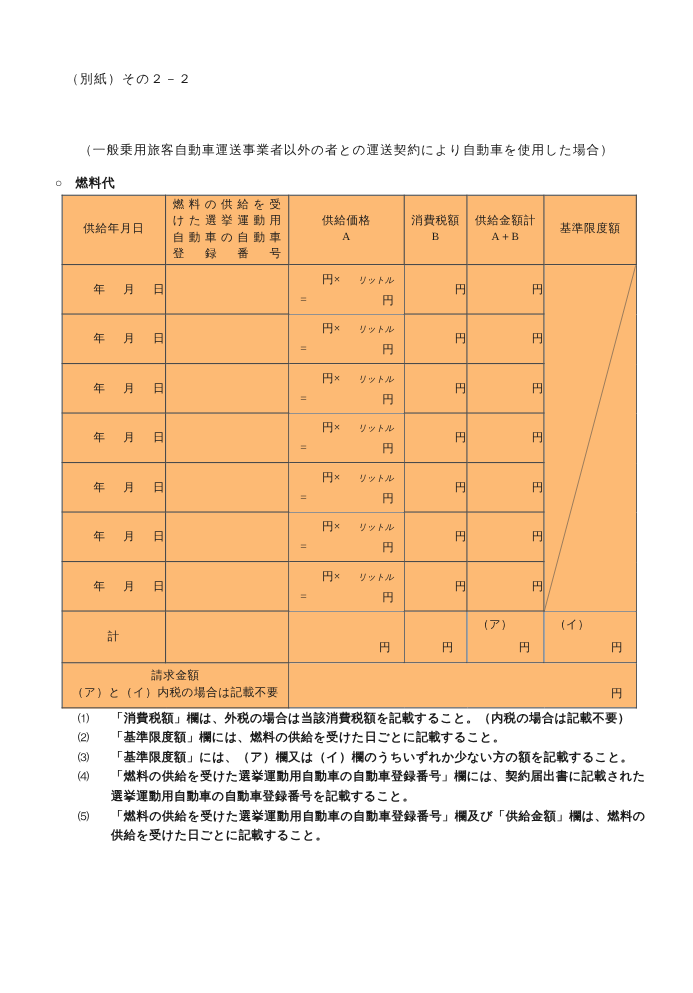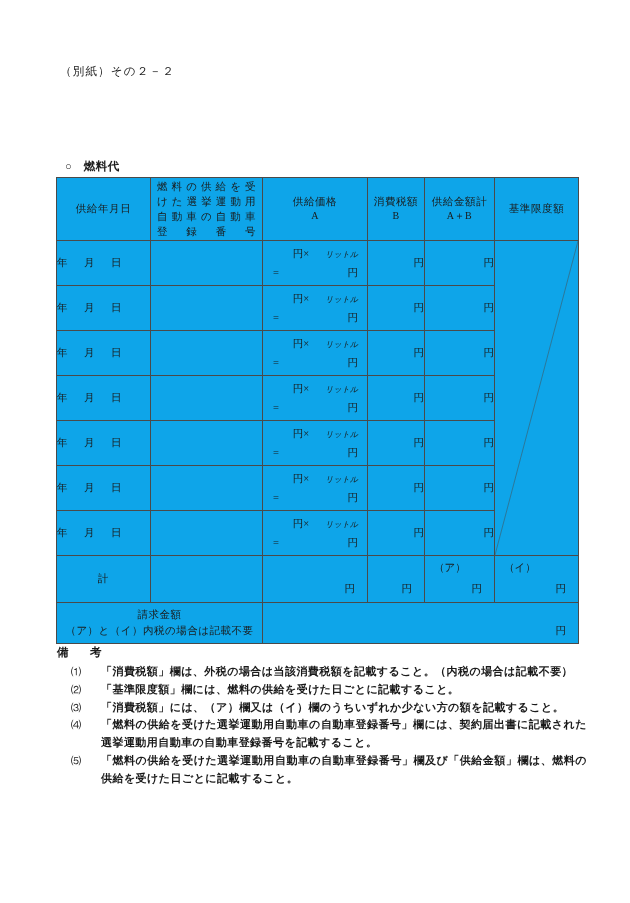--- a/index.html
+++ b/index.html
@@ -50,21 +50,21 @@
     left: 0;
     top: 129px;
     width: 630px;
     text-align: center;
     font-size: 11.5px;
     letter-spacing: 0.9px;
   }
 
   .section-head {
     position: absolute;
-    left: 65px;
+    left: 50px;
     top: 159px;
     font-size: 11.5px;
     font-weight: bold;
     white-space: nowrap;
   }
   .section-head .marker {
     font-weight: normal;
     font-size: 11px;
   }
   .section-head .label {
@@ -83,21 +83,21 @@
     border-collapse: collapse;
     table-layout: fixed;
     width: 522px;
     border: 1.6px solid #1a1a1a;
   }
   table.main td {
     border: 0.8px solid #4a4a4a;
     font-size: 10.5px;
     vertical-align: middle;
     padding: 0;
-    background: #0ea5e9;
+    background: #fdba74;
   }
 
   
   .th {
     text-align: center;
     height: 62px;
     line-height: 1.45;
     letter-spacing: 0.6px;
   }
   .th .spread {
@@ -110,20 +110,21 @@
   .th .sub {
     display: block;
     font-size: 10px;
     letter-spacing: 0.5px;
   }
 
   
   tr.data-row td { height: 44px; }
 
   .c-date {
+    text-align: right;
     padding-right: 20px;
     letter-spacing: 0.5px;
     font-size: 10.5px;
   }
   .c-date .g { padding-left: 16px; }
 
   .c-price {
     position: relative;
     padding: 0;
   }
@@ -253,20 +254,21 @@
   }
 </style>
 </head>
 <body>
 
 <div class="page">
 
   <div class="doc-ref">（別紙）その２－２</div>
 
 
+  <div class="doc-subtitle">（一般乗用旅客自動車運送事業者以外の者との運送契約により自動車を使用した場合）</div>
 
   <div class="section-head">
     <span class="marker">○</span><span class="label">燃料代</span>
   </div>
 
   <div class="tbl-wrap">
     <table class="main">
       <colgroup>
         <col style="width:94px">
         <col style="width:112px">
@@ -413,33 +415,32 @@
         </td>
         <td class="c-claim-value" colspan="4">
           <span class="yen">円</span>
         </td>
       </tr>
     </tbody>
       </table>
   </div>
 
   <div class="notes">
-    <div class="notes-title">備　考</div>
     <div id="notes-list">
         <div class="note-item">
           <span class="note-num">⑴</span>
           <span class="note-text">「消費税額」欄は、外税の場合は当該消費税額を記載すること。（内税の場合は記載不要）</span>
         </div>
         <div class="note-item">
           <span class="note-num">⑵</span>
           <span class="note-text">「基準限度額」欄には、燃料の供給を受けた日ごとに記載すること。</span>
         </div>
         <div class="note-item">
           <span class="note-num">⑶</span>
-          <span class="note-text">「消費税額」には、（ア）欄又は（イ）欄のうちいずれか少ない方の額を記載すること。</span>
+          <span class="note-text">「基準限度額」には、（ア）欄又は（イ）欄のうちいずれか少ない方の額を記載すること。</span>
         </div>
         <div class="note-item">
           <span class="note-num">⑷</span>
           <span class="note-text">「燃料の供給を受けた選挙運動用自動車の自動車登録番号」欄には、契約届出書に記載された選挙運動用自動車の自動車登録番号を記載すること。</span>
         </div>
         <div class="note-item">
           <span class="note-num">⑸</span>
           <span class="note-text">「燃料の供給を受けた選挙運動用自動車の自動車登録番号」欄及び「供給金額」欄は、燃料の供給を受けた日ごとに記載すること。</span>
         </div>
       </div>

